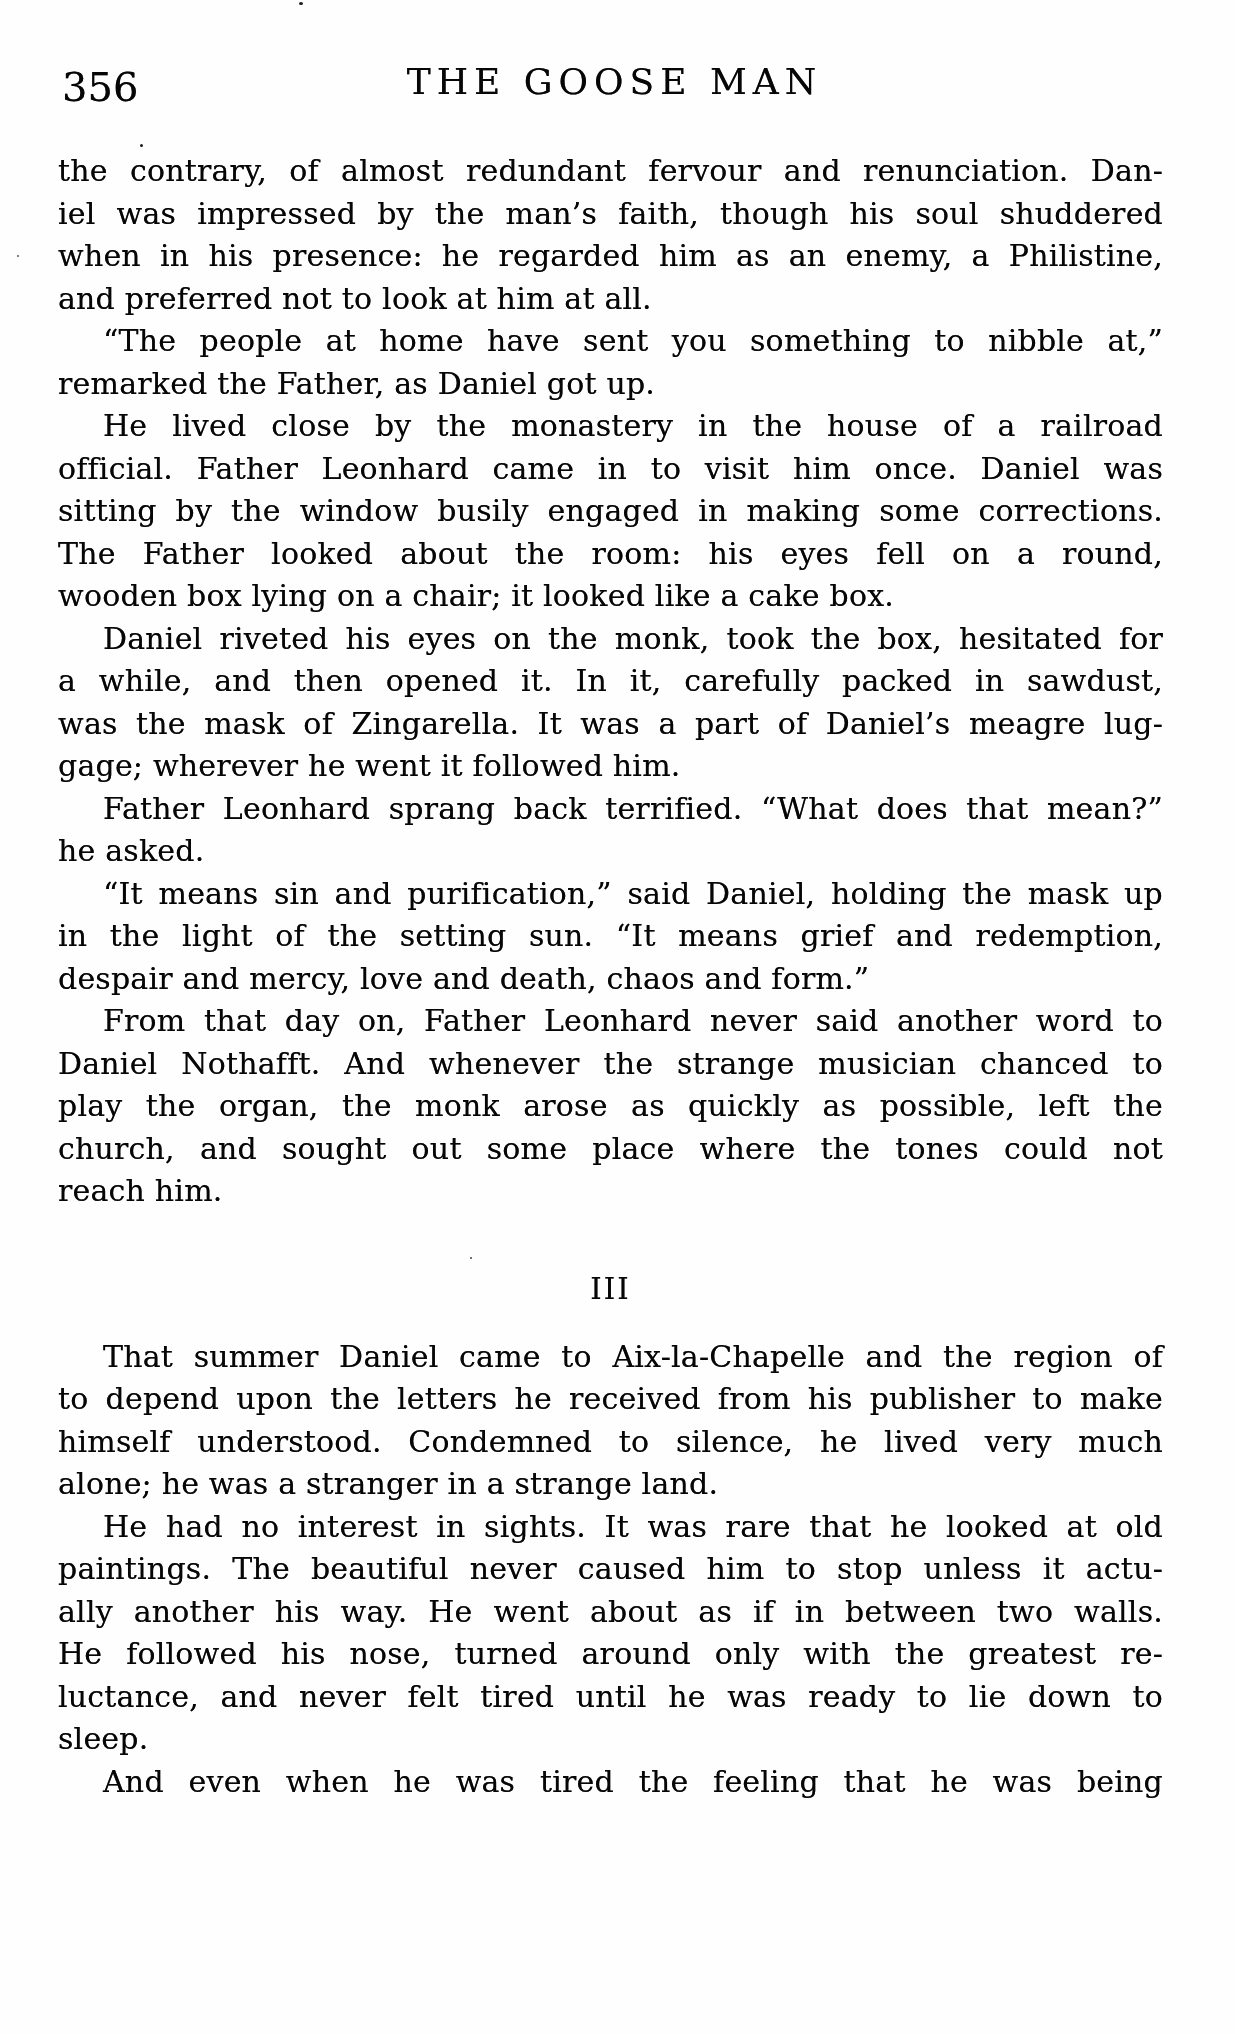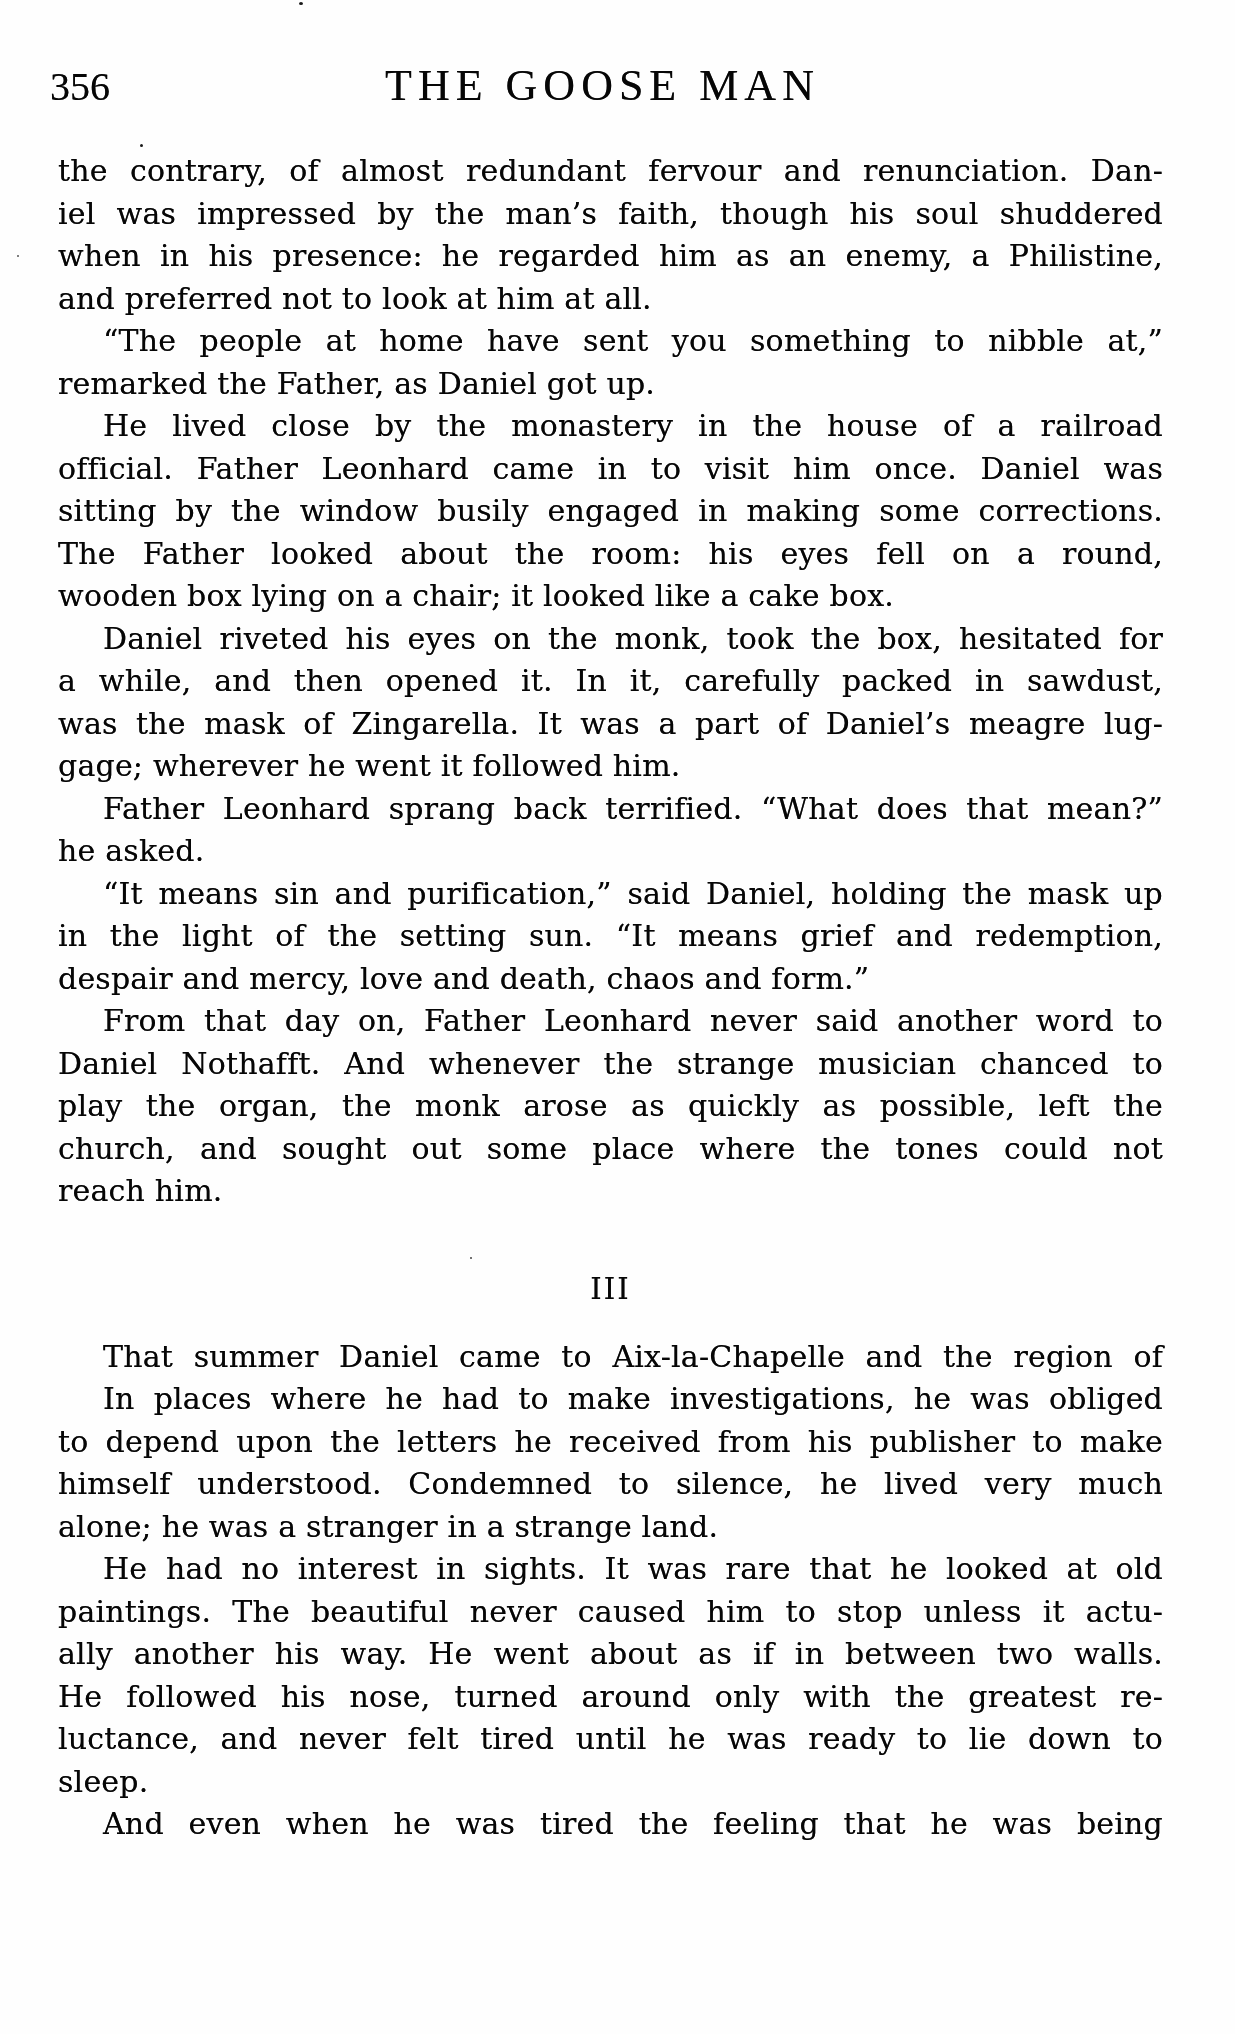--- a/index.html
+++ b/index.html
@@ -13,41 +13,40 @@
     position: relative;
     width: 1235px;
     height: 2034px;
     background: #fefefe;
     overflow: hidden;
     color: #060606;
   }
   .page-header {
     position: absolute;
     top: 64px;
-    left: 50px;
+    left: 62px;
     width: 1105px;
     height: 48px;
     text-shadow: 0 0 0.6px rgba(10,10,10,0.65);
-    font-family: Liberation Serif, serif;
   }
   .page-number {
     position: absolute;
     left: 0;
     top: 3px;
     font-size: 40px;
     line-height: 1;
   }
   .page-title {
     position: absolute;
     left: 0;
     right: 0;
     top: 0;
     margin: 0;
     text-align: center;
-    font-size: 44px;
+    font-size: 36px;
     font-weight: normal;
     letter-spacing: 6px;
     line-height: 1;
   }
   .text-block {
     position: absolute;
     left: 58px;
     top: 150px;
     width: 1105px;
     font-size: 30px;
@@ -126,21 +125,20 @@
         <div class="line">Daniel Nothafft. And whenever the strange musician chanced to</div>
         <div class="line">play the organ, the monk arose as quickly as possible, left the</div>
         <div class="line">church, and sought out some place where the tones could not</div>
         <div class="line last">reach him.</div>
       </div>
       <div class="section-heading">III</div>
       <div class="paragraph">
         <div class="line indent">That summer Daniel came to Aix-la-Chapelle and the region of</div>
       </div>
       <div class="paragraph">
-        <div class="line indent">In places where he had to make investigations, he was obliged</div>
         <div class="line">to depend upon the letters he received from his publisher to make</div>
         <div class="line">himself understood. Condemned to silence, he lived very much</div>
         <div class="line last">alone; he was a stranger in a strange land.</div>
       </div>
       <div class="paragraph">
         <div class="line indent">He had no interest in sights. It was rare that he looked at old</div>
         <div class="line">paintings. The beautiful never caused him to stop unless it actu-</div>
         <div class="line">ally another his way. He went about as if in between two walls.</div>
         <div class="line">He followed his nose, turned around only with the greatest re-</div>
         <div class="line">luctance, and never felt tired until he was ready to lie down to</div>

